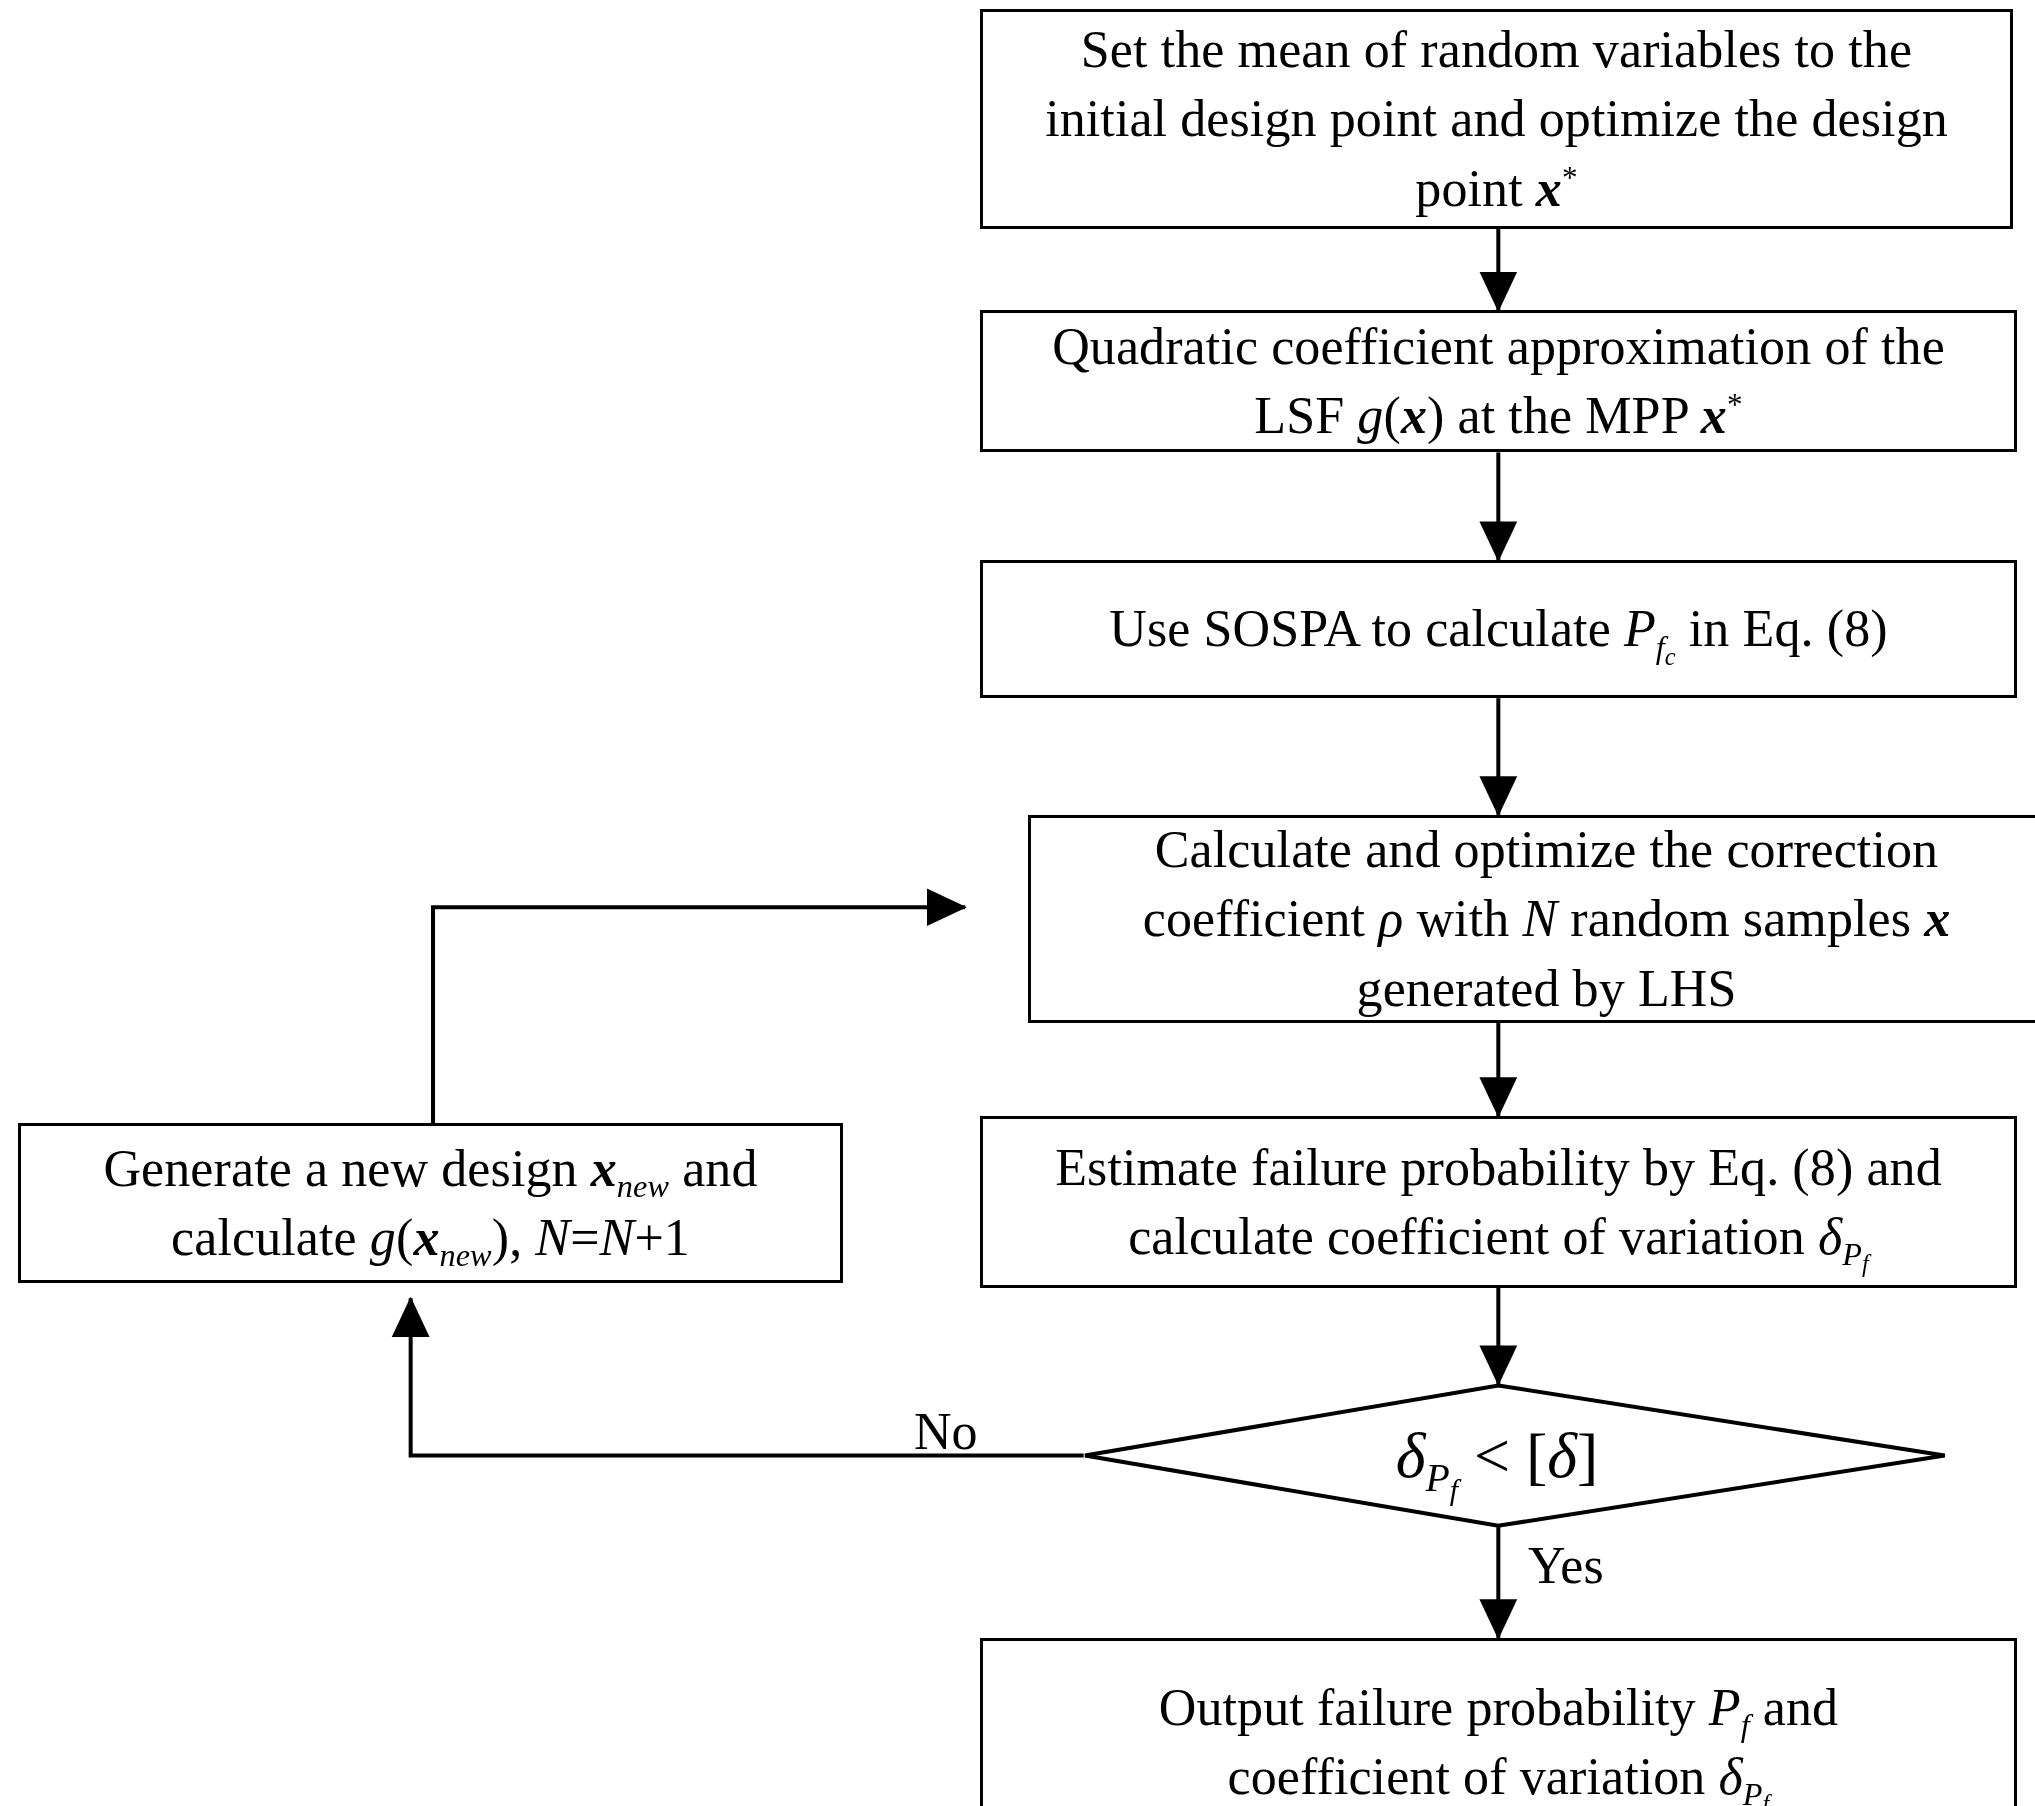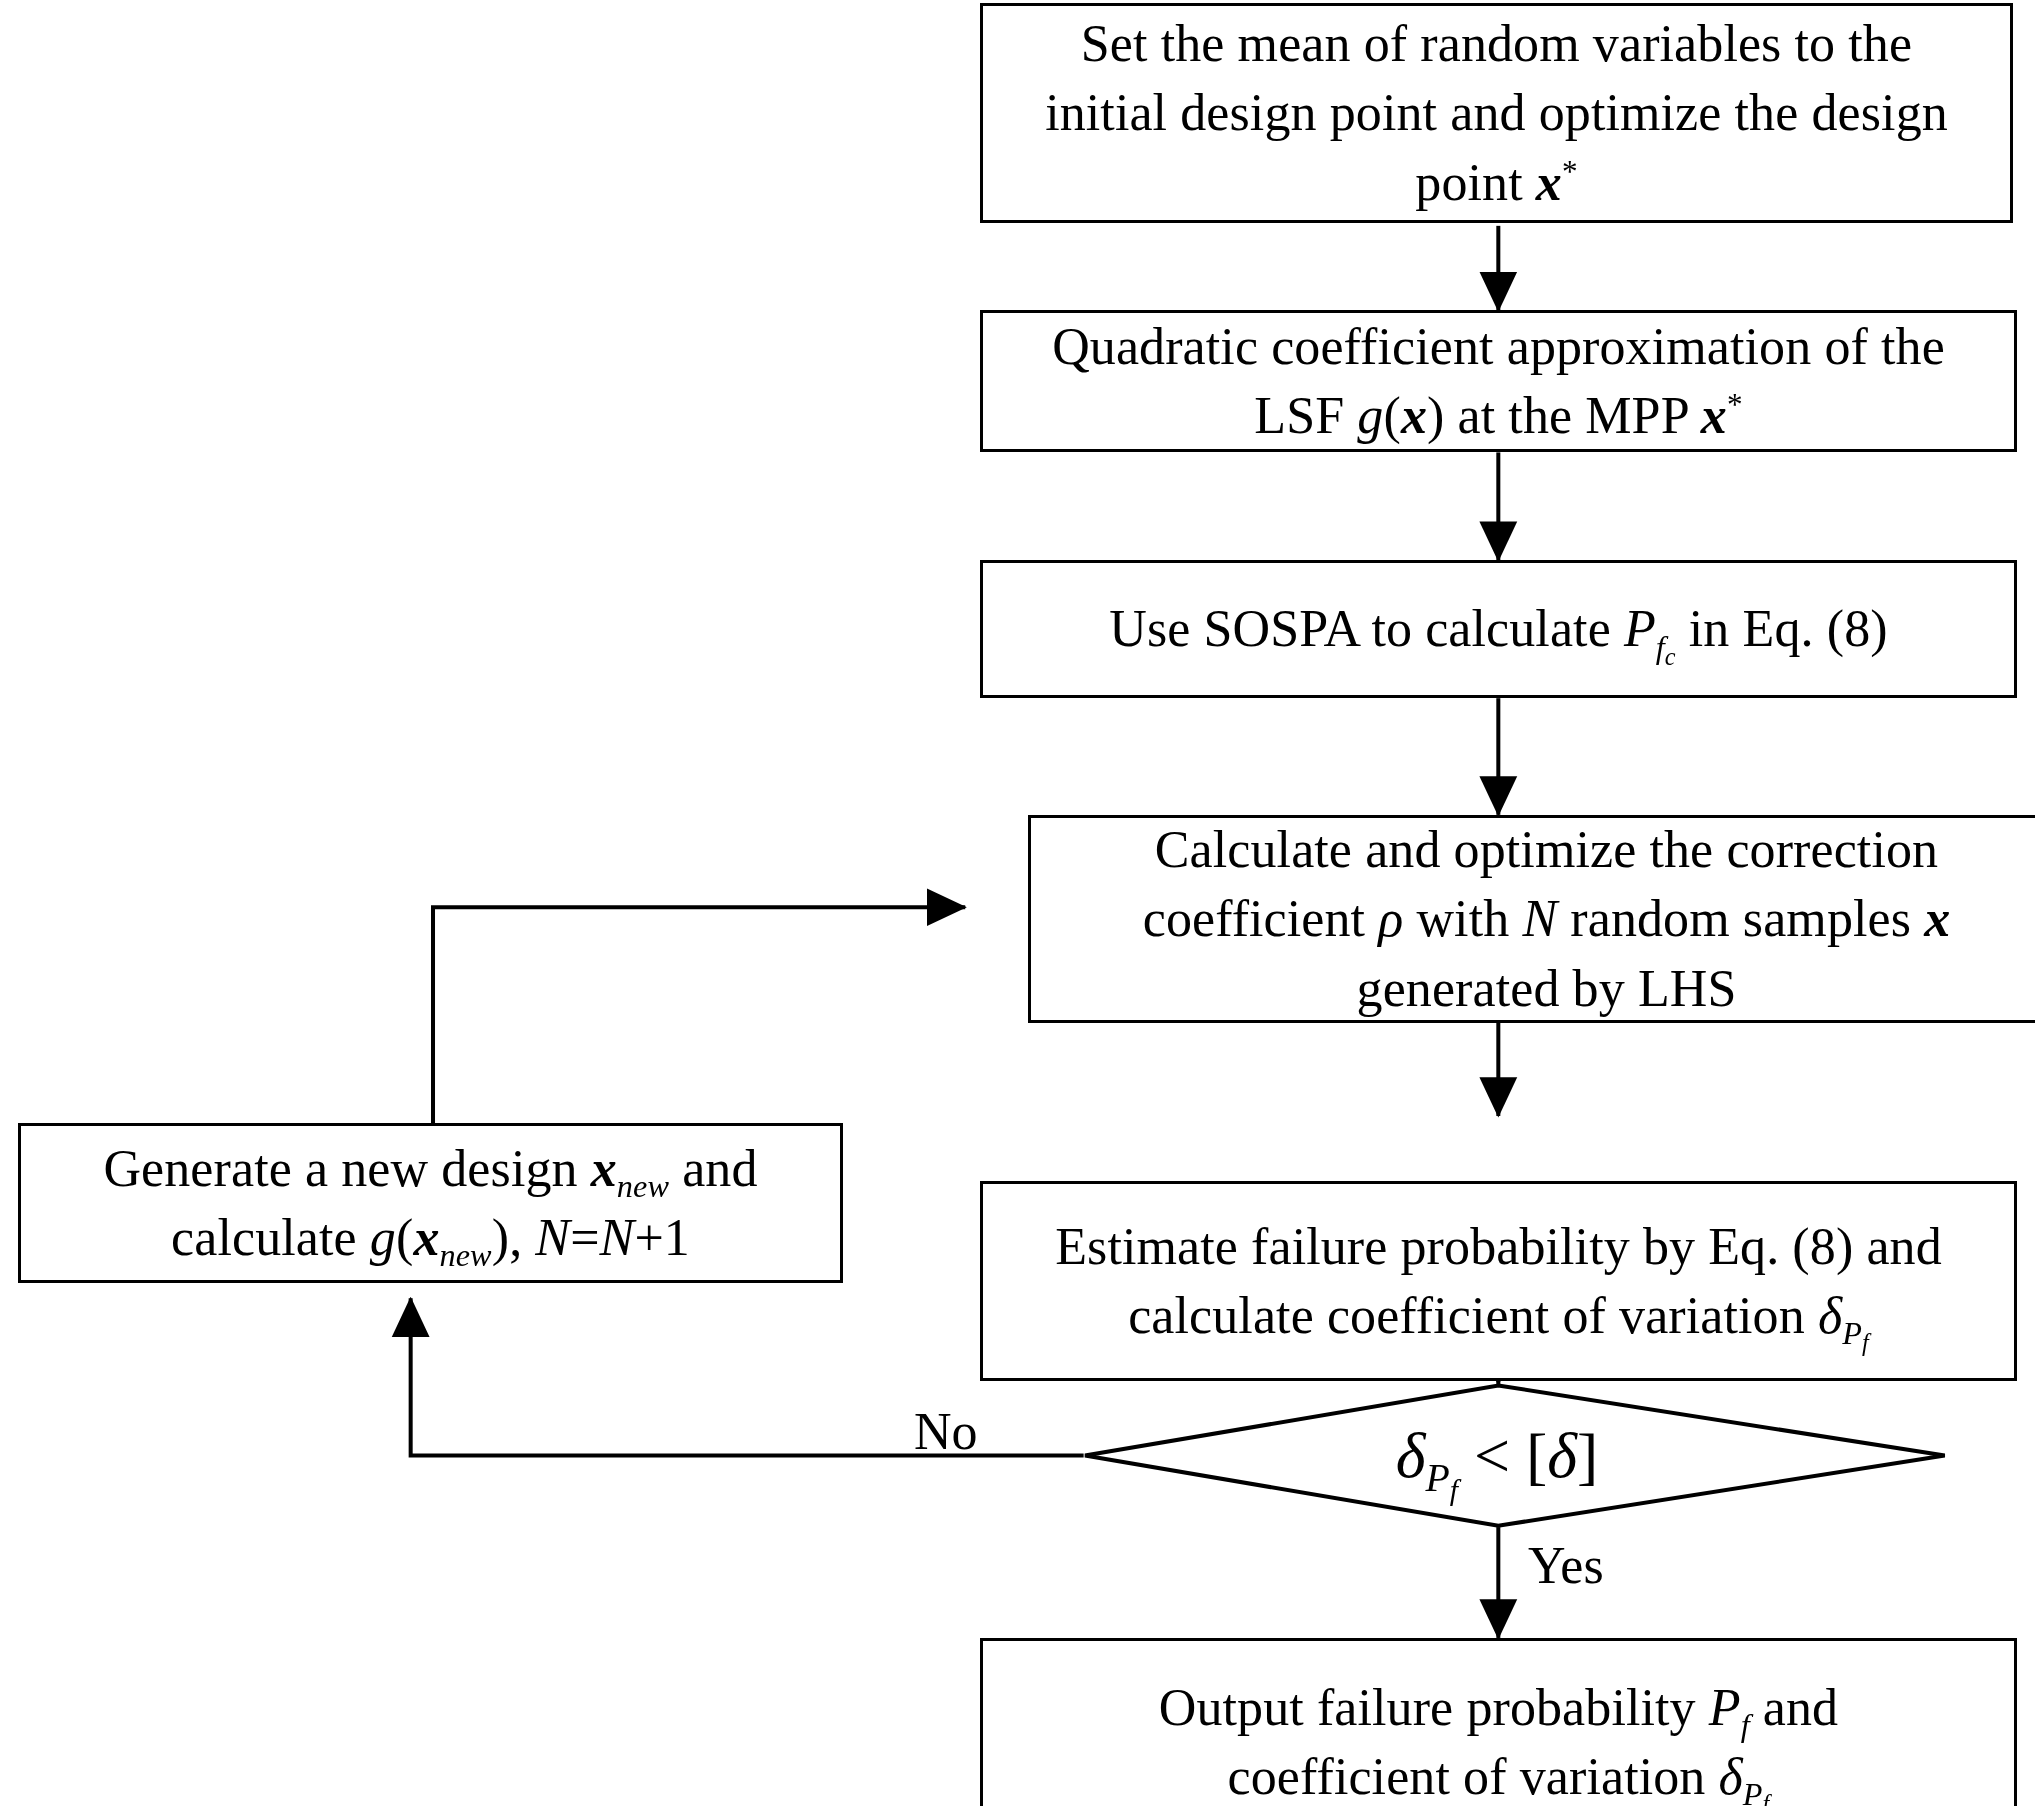--- a/index.html
+++ b/index.html
@@ -98,21 +98,21 @@
 
     <path d="M 2425 3257 L 919 3257 L 919 2905" fill="none" stroke="#000000" stroke-width="9" marker-end="url(#arrowFill)"></path>
 
     <path d="M 969 2513 L 969 2030 L 2160 2030" fill="none" stroke="#000000" stroke-width="9" marker-end="url(#arrowFill)"></path>
 
     <line x1="3353" y1="3417" x2="3353" y2="3665" stroke="#000000" stroke-width="9" marker-end="url(#arrowFill)"></line>
 
     <polygon points="3353,3100 4352,3257 3353,3414 2428,3257" fill="#ffffff" stroke="#000000" stroke-width="9"></polygon>
   </svg>
 
-  <div class="node" style="left:980px; top:3px; width:1033px; height:220px;">
+  <div class="node" style="left:980px; top:9px; width:1033px; height:220px;">
     <div class="txt">
       <span>Set the mean of random variables to the</span><br>
       <span>initial design point and optimize the design</span><br>
       <span class="nowrap"><span>point </span><b class="bi">x</b><span class="sup">*</span></span>
     </div>
   </div>
 
   <div class="node" style="left:980px; top:310px; width:1037px; height:142px;">
     <div class="txt">
       <span>Quadratic coefficient approximation of the</span><br>
@@ -134,21 +134,21 @@
     </div>
   </div>
 
   <div class="node" style="left:18px; top:1123px; width:825px; height:160px;">
     <div class="txt">
       <span class="nowrap"><span>Generate a new design </span><b class="bi">x</b><span class="sub">new</span><span> and</span></span><br>
       <span class="nowrap"><span>calculate </span><i class="mi">g</i><span>(</span><b class="bi">x</b><span class="sub">new</span><span>), </span><i class="mi">N</i><span>=</span><i class="mi">N</i><span>+1</span></span>
     </div>
   </div>
 
-  <div class="node" style="left:980px; top:1181px; width:1037px; height:200px;">
+  <div class="node" style="left:980px; top:1116px; width:1037px; height:172px;">
     <div class="txt">
       <span>Estimate failure probability by Eq. (8) and</span><br>
       <span class="nowrap"><span>calculate coefficient of variation </span><i class="mi">δ</i><span class="sub"><span>P</span><span class="sub2">f</span></span></span>
     </div>
   </div>
 
   <div class="diamond-label" style="left:1296px; top:1412px; width:402px; height:89px;">
     <span class="nowrap"><i class="mi">δ</i><span class="sub"><span>P</span><span class="sub2">f</span></span><span> &lt; [</span><i class="mi">δ</i><span>]</span></span>
   </div>
 

